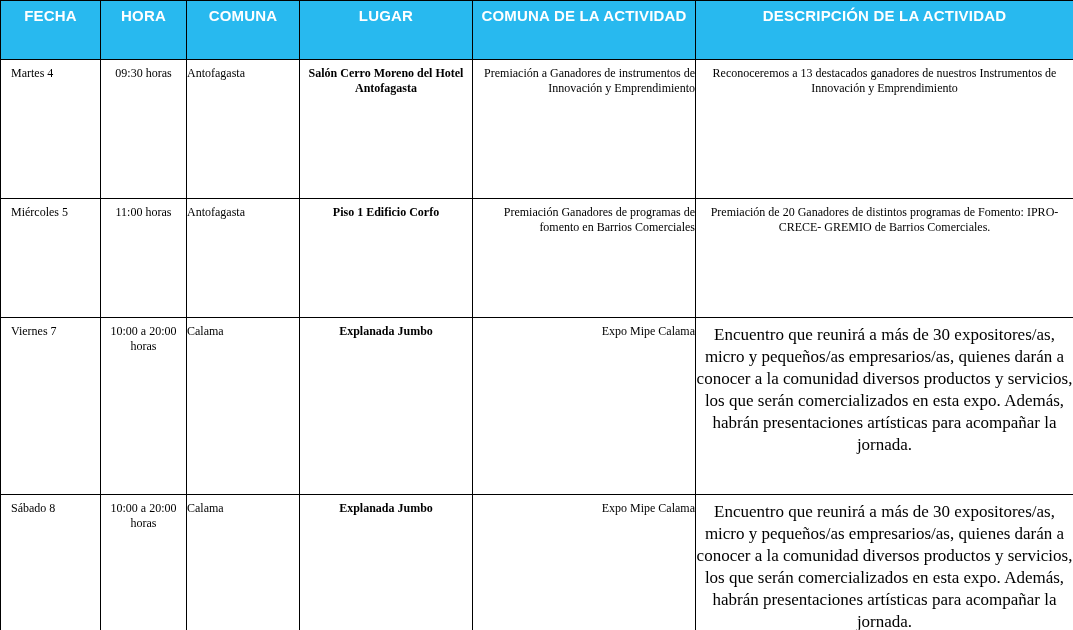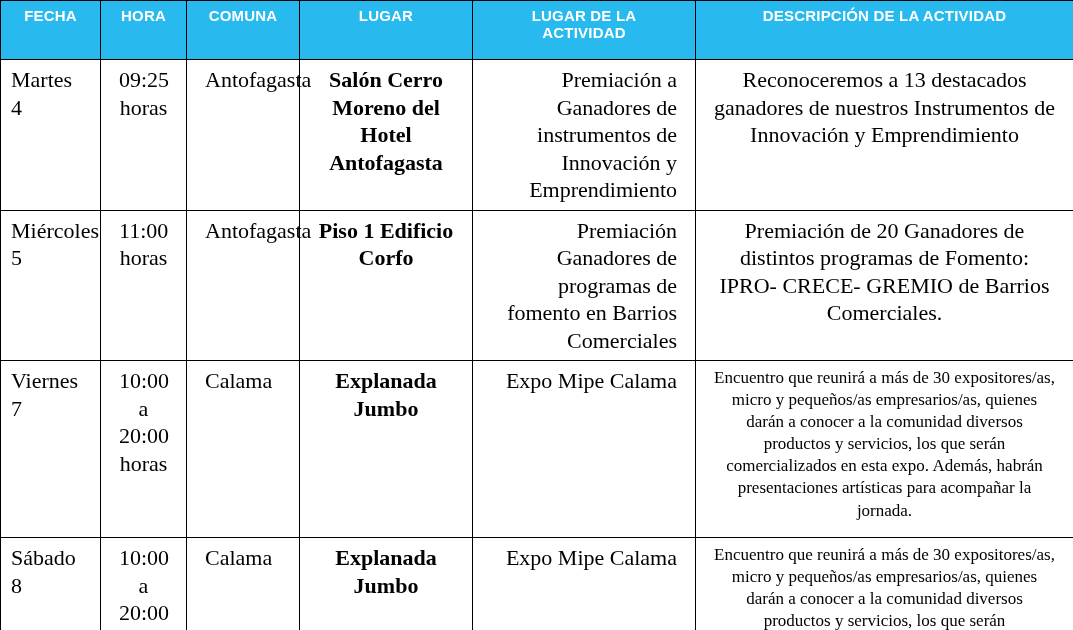--- a/index.html
+++ b/index.html
@@ -17,36 +17,36 @@
   .schedule-table {
     border-collapse: collapse;
     table-layout: fixed;
     width: 1073px;
     border: 1px solid #000000;
   }
   .schedule-table th,
   .schedule-table td {
     border: 1px solid #000000;
     vertical-align: top;
-    padding: 6px 18px;
+    padding: 6px 0;
   }
   thead th {
     background: #28b9ef;
     color: #ffffff;
     font-family: "Liberation Sans", sans-serif;
     font-weight: bold;
     font-size: 15px;
     text-align: center;
     vertical-align: middle;
     height: 46px;
     line-height: 1.15;
     letter-spacing: 0.2px;
   }
   tbody td {
-    font-size: 22px;
+    font-size: 12px;
     line-height: 1.25;
   }
   .col-fecha   { width: 100px; }
   .col-hora    { width: 86px;  }
   .col-comuna  { width: 113px; }
   .col-lugar   { width: 173px; }
   .col-nombre  { width: 223px; }
   .col-desc    { width: 378px; }
 
   td.c-fecha   { text-align: left;   padding-left: 10px; }
@@ -74,28 +74,28 @@
     <col class="col-lugar">
     <col class="col-nombre">
     <col class="col-desc">
   </colgroup>
   <thead>
     <tr>
       <th>FECHA</th>
       <th>HORA</th>
       <th>COMUNA</th>
       <th>LUGAR</th>
-      <th>LUGAR DE LA ACTIVIDAD</th>
+      <th>COMUNA DE LA ACTIVIDAD</th>
       <th>DESCRIPCIÓN DE LA ACTIVIDAD</th>
     </tr>
   </thead>
   <tbody>
     <tr class="row-1">
       <td class="c-fecha">Martes 4</td>
-      <td class="c-hora">09:25 horas</td>
+      <td class="c-hora">09:30 horas</td>
       <td class="c-comuna">Antofagasta</td>
       <td class="c-lugar">Salón Cerro Moreno del Hotel Antofagasta</td>
       <td class="c-nombre">Premiación a Ganadores de instrumentos de Innovación y  Emprendimiento</td>
       <td class="c-desc">Reconoceremos a 13 destacados ganadores de nuestros Instrumentos de Innovación y Emprendimiento</td>
     </tr>
     <tr class="row-2">
       <td class="c-fecha">Miércoles 5</td>
       <td class="c-hora">11:00 horas</td>
       <td class="c-comuna">Antofagasta</td>
       <td class="c-lugar">Piso  1 Edificio Corfo</td>

